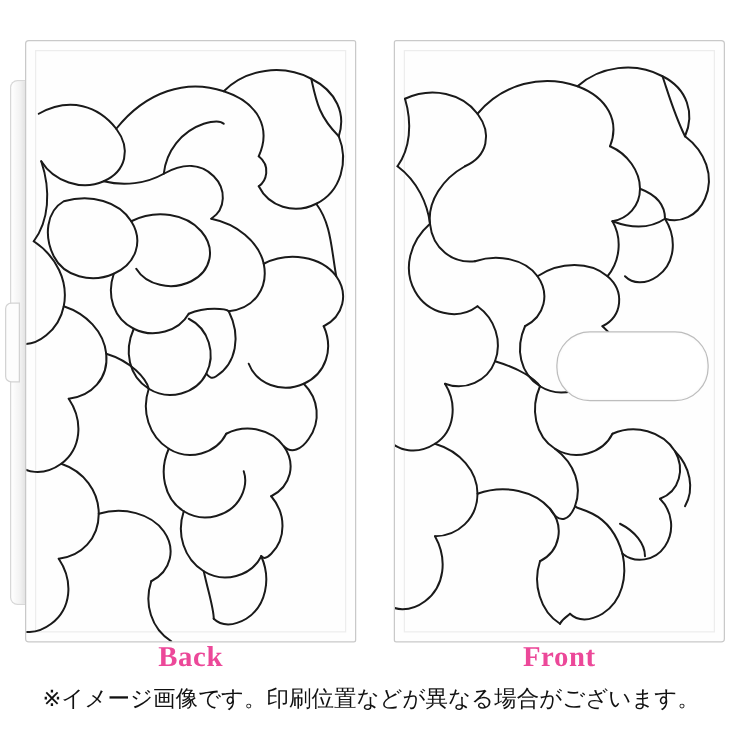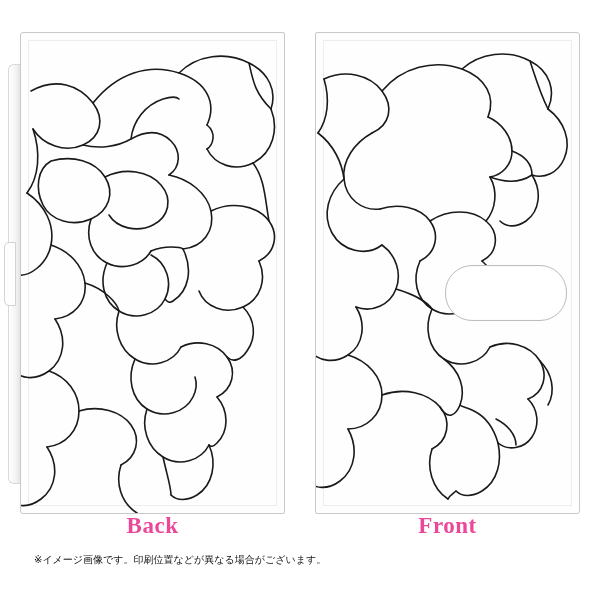--- a/index.html
+++ b/index.html
@@ -109,21 +109,21 @@
   .label-front { left: 315px; }
 
   
   .notes {
     position: absolute;
     left: 34px;
     top: 549px;
     width: 545px;
   }
   .note {
-    font-size: 10px;
+    font-size: 18px;
     line-height: 22px;
     color: #111111;
     font-family: "DejaVu Sans", sans-serif;
     white-space: nowrap;
   }
 </style>
 </head>
 <body>
 
 <div class="stage">

